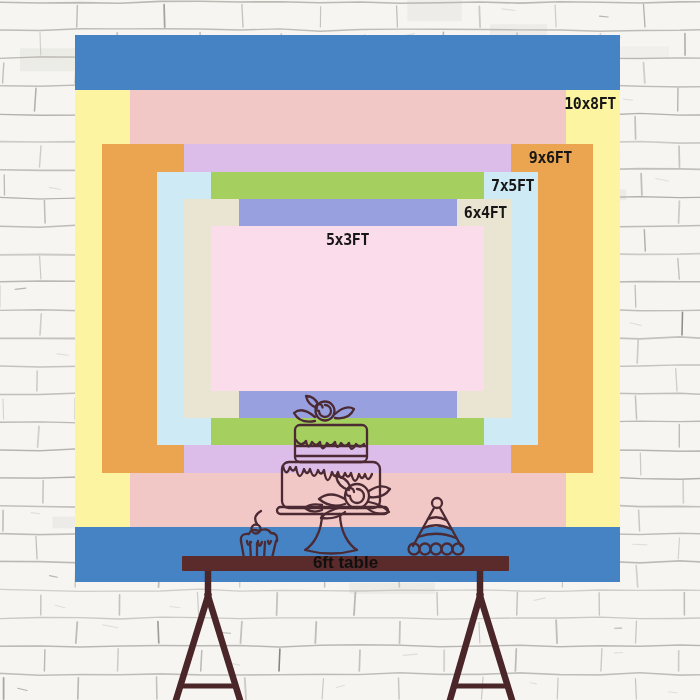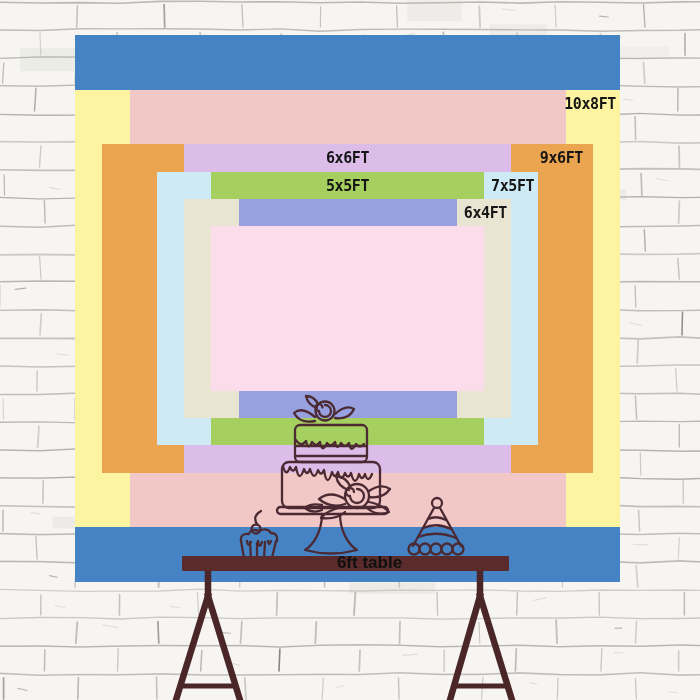--- a/index.html
+++ b/index.html
@@ -19,21 +19,20 @@
     letter-spacing:-0.4px;
     color:var(--labelc,#161616);
     white-space:nowrap;
   }
   #furniture-svg{position:absolute;left:0;top:0;z-index:2;}
   #table-label{
     position:absolute;z-index:3;left:182px;top:554px;width:327px;
     text-align:center;
     font:700 17px/1.1 "Liberation Sans",sans-serif;
     color:#101010;
-    padding-left:24px;
   }
   .lineart{stroke:var(--line,#4b2a33);stroke-width:2.3;fill:none;
     stroke-linecap:round;stroke-linejoin:round;}
 </style>
 </head>
 <body>
 
 <svg id="wall-svg" width="700" height="700">
     <rect x="394.0569965913892" y="200.50740838050842" width="67.11459994316101" height="23.819286584854126" fill="#e3e2dd" opacity="0.45165562629699707"></rect>
     <rect x="349.27393913269043" y="582.8286790847778" width="85.76632976531982" height="11.043835639953613" fill="#e3e2dd" opacity="0.5492119401693344"></rect>
@@ -412,25 +411,24 @@
     <div class="size-layer" style="left: 0px; top: 54.7px; width: 545px; height: 437.6px; background: rgb(252, 244, 160);"></div>
     <div class="size-layer" style="left: 54.5px; top: 54.7px; width: 436px; height: 437.6px; background: rgb(242, 200, 198);"></div>
     <div class="size-layer" style="left: 27.25px; top: 109.4px; width: 490.5px; height: 328.2px; background: rgb(235, 165, 81);"></div>
     <div class="size-layer" style="left: 109px; top: 109.4px; width: 327px; height: 328.2px; background: rgb(220, 189, 233);"></div>
     <div class="size-layer" style="left: 81.75px; top: 136.75px; width: 381.5px; height: 273.5px; background: rgb(205, 234, 245);"></div>
     <div class="size-layer" style="left: 136.25px; top: 136.75px; width: 272.5px; height: 273.5px; background: rgb(165, 208, 95);"></div>
     <div class="size-layer" style="left: 109px; top: 164.1px; width: 327px; height: 218.8px; background: rgb(234, 228, 210);"></div>
     <div class="size-layer" style="left: 163.5px; top: 164.1px; width: 218px; height: 218.8px; background: rgb(152, 160, 224);"></div>
     <div class="size-layer" style="left: 136.25px; top: 191.45px; width: 272.5px; height: 164.1px; background: rgb(251, 220, 234);"></div>
     <span class="size-label" style="right: 4px; top: 60.7px; text-align: right;">10x8FT</span>
-    <span class="size-label" style="right: 37px; top: 115.4px; text-align: right;">9x6FT</span>
-    <span class="size-label" style="left: 0px; right: 0px; text-align: center; top: 115.4px;">6x6FT</span>
+    <span class="size-label" style="right: 48px; top: 115.4px; text-align: right;">9x6FT</span>
     <span class="size-label" style="right: 85.75px; top: 142.75px; ">7x5FT</span>
-    <span class="size-label" style="left: 0px; right: 0px; text-align: center; top: 142.75px;">5x5FT</span>
     <span class="size-label" style="right: 113px; top: 170.1px; text-align: right; margin-left: 23px;">6x4FT</span>
+    <span class="size-label" style="left: 0px; right: 0px; text-align: center; top: 197.45px;">5x3FT</span>
   </div>
 
 <svg id="furniture-svg" width="700" height="700">
 
   <g class="lineart">
     <circle cx="256" cy="529" r="4.5"></circle>
     <path d="M257,524 Q252,516 261,511"></path>
     <path d="M241,541 Q240,533 249,534 Q251,528 259,531 Q267,527 271,533 Q278,533 277,541"></path>
     <path d="M247,541 q1,7 4,1 M258,541 q1,9 4,1 M268,541 q1,6 3,0"></path>
     <path d="M241,541 L244,558 Q258,563 272,558 L276,541"></path>

